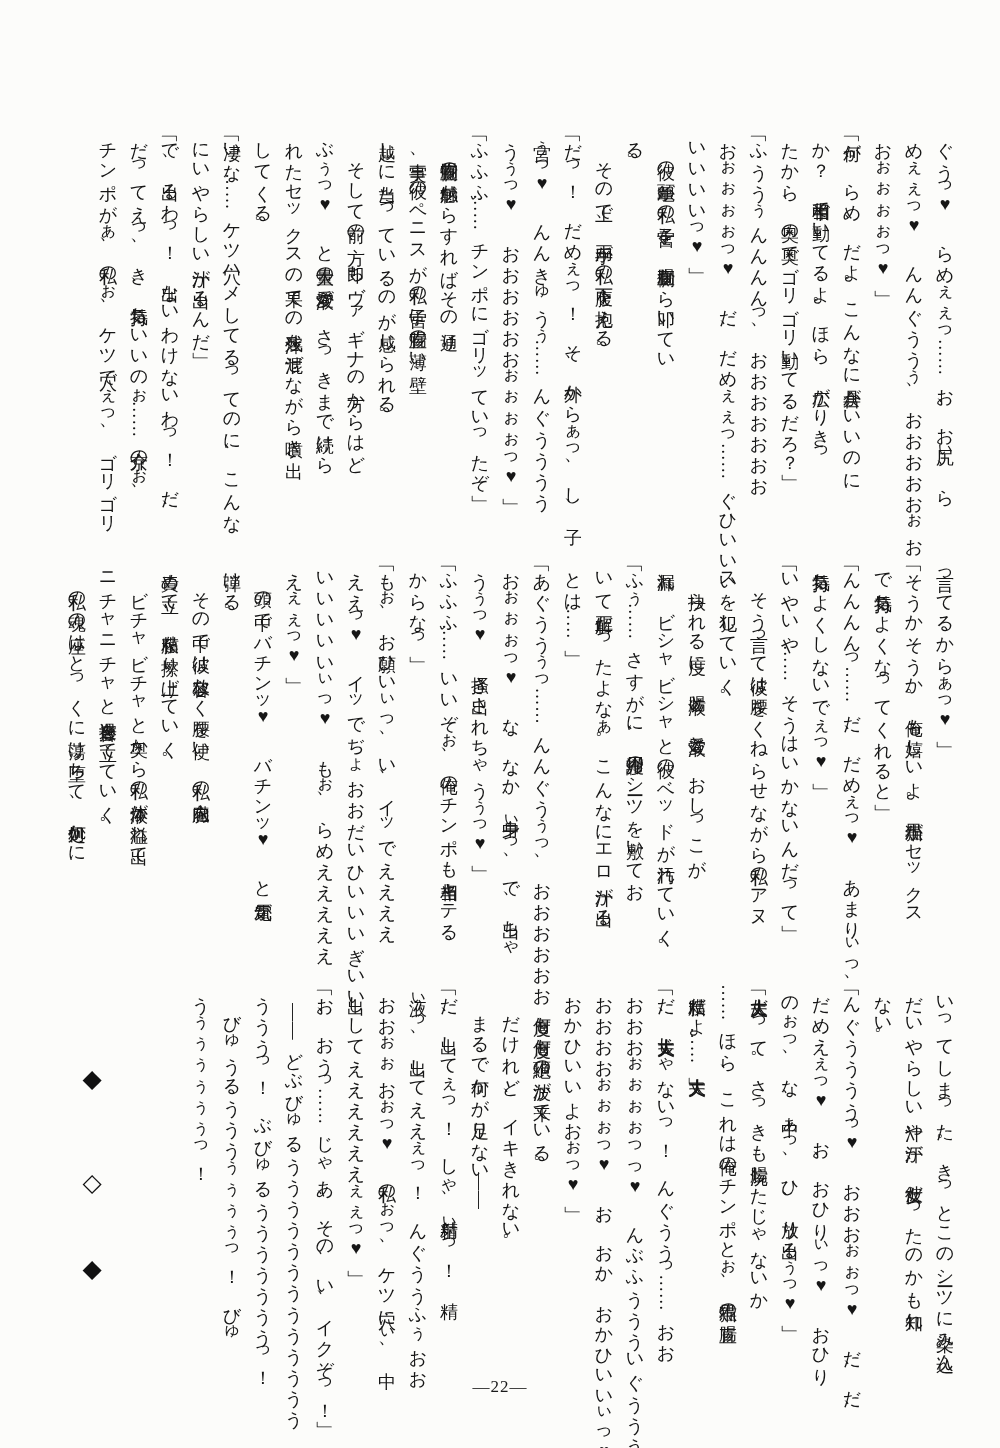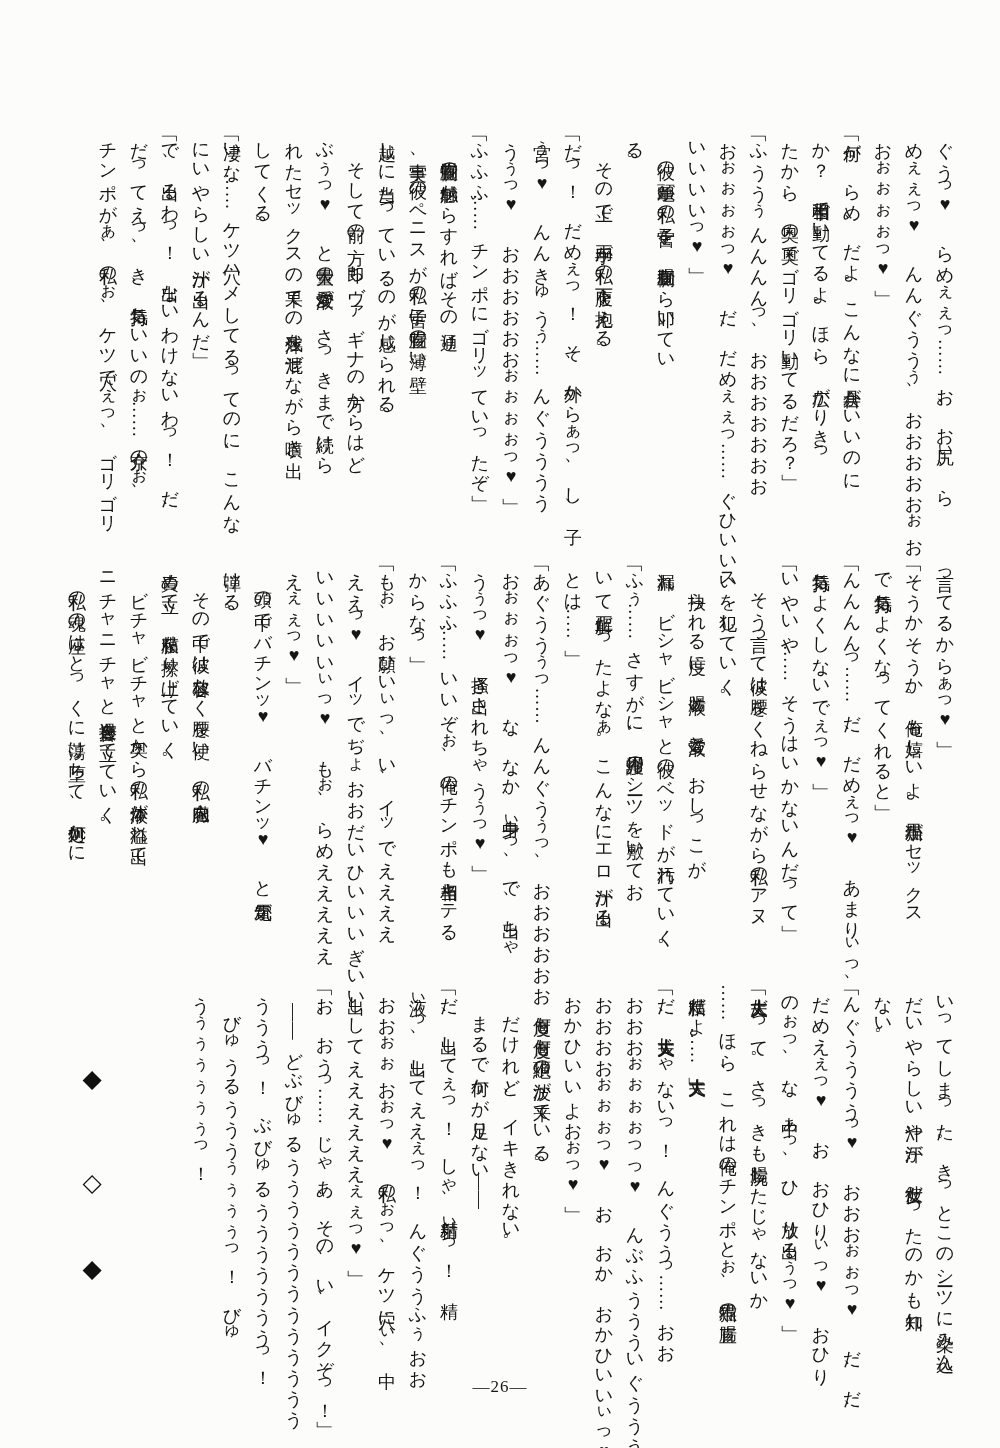--- a/index.html
+++ b/index.html
@@ -127,15 +127,15 @@
       <p class="col indent">びゅうるうううぅぅぅぅっ！　びゅ</p>
       <p class="col">うぅぅぅぅぅぅっ！</p>
     </section>
 
   <div class="divider">
     <span class="d1">◆</span>
     <span class="d2">◇</span>
     <span class="d3">◆</span>
   </div>
 
-  <footer class="pagenum">—26—</footer>
+  <footer class="pagenum">—22—</footer>
 
 </div>
 
 </body></html>

